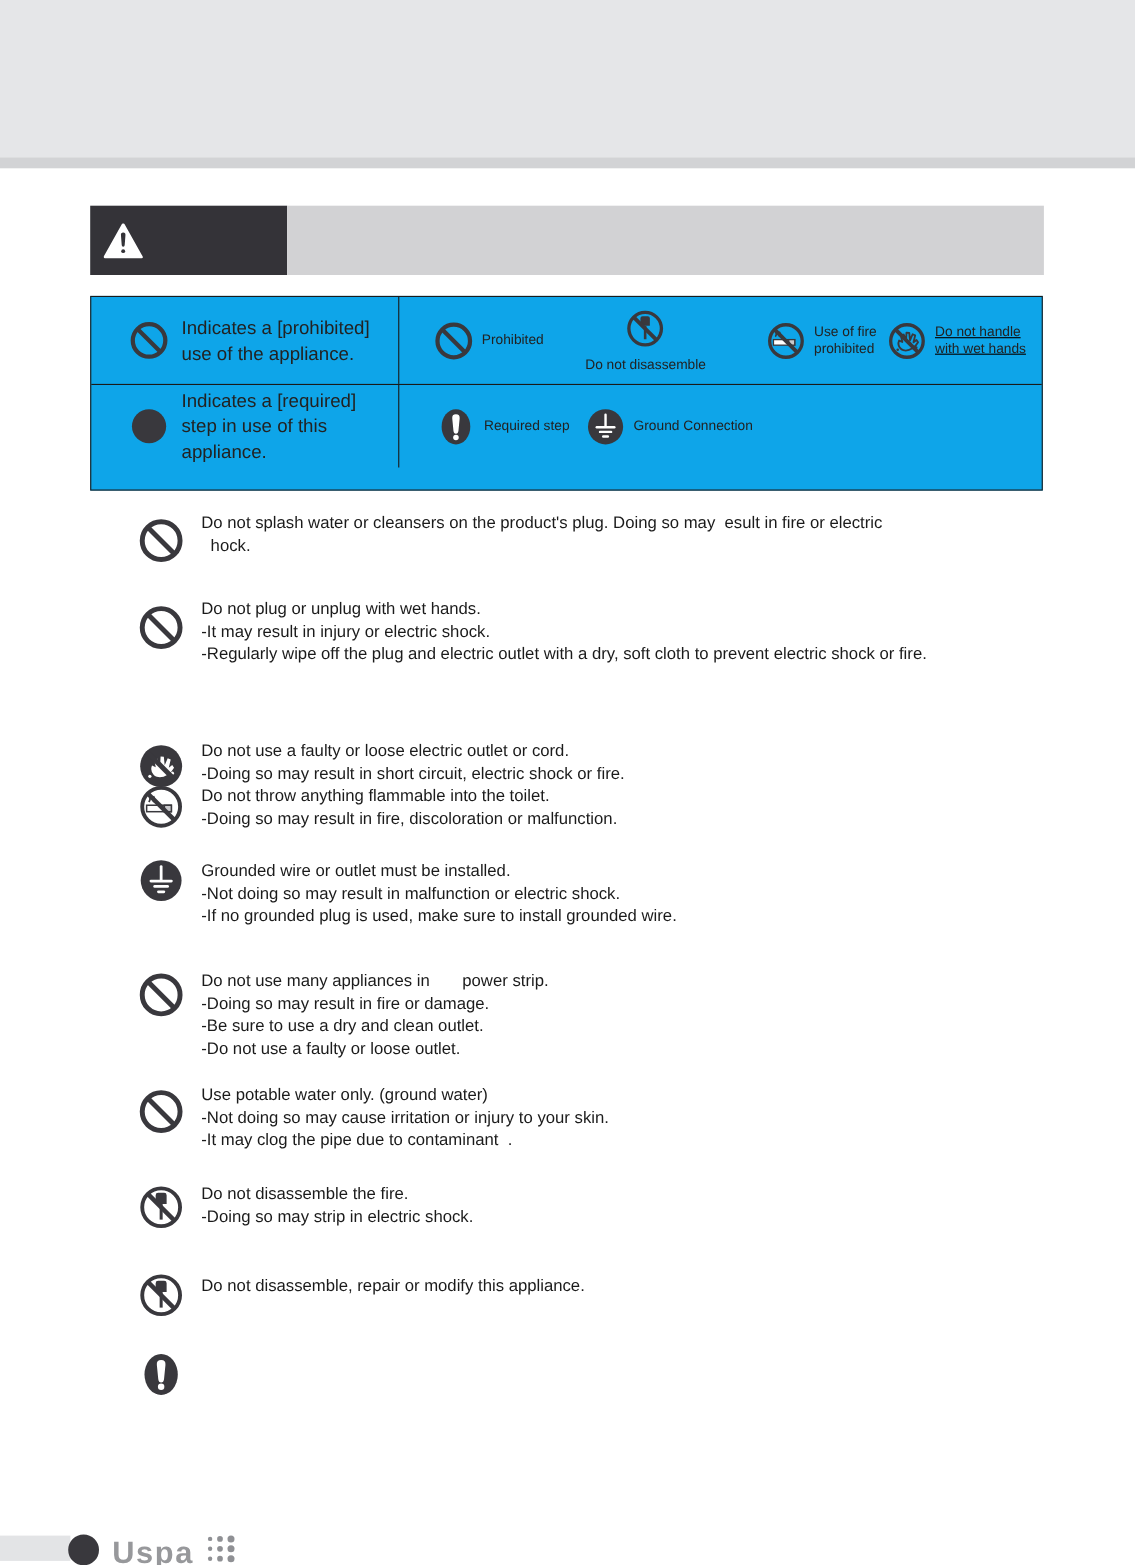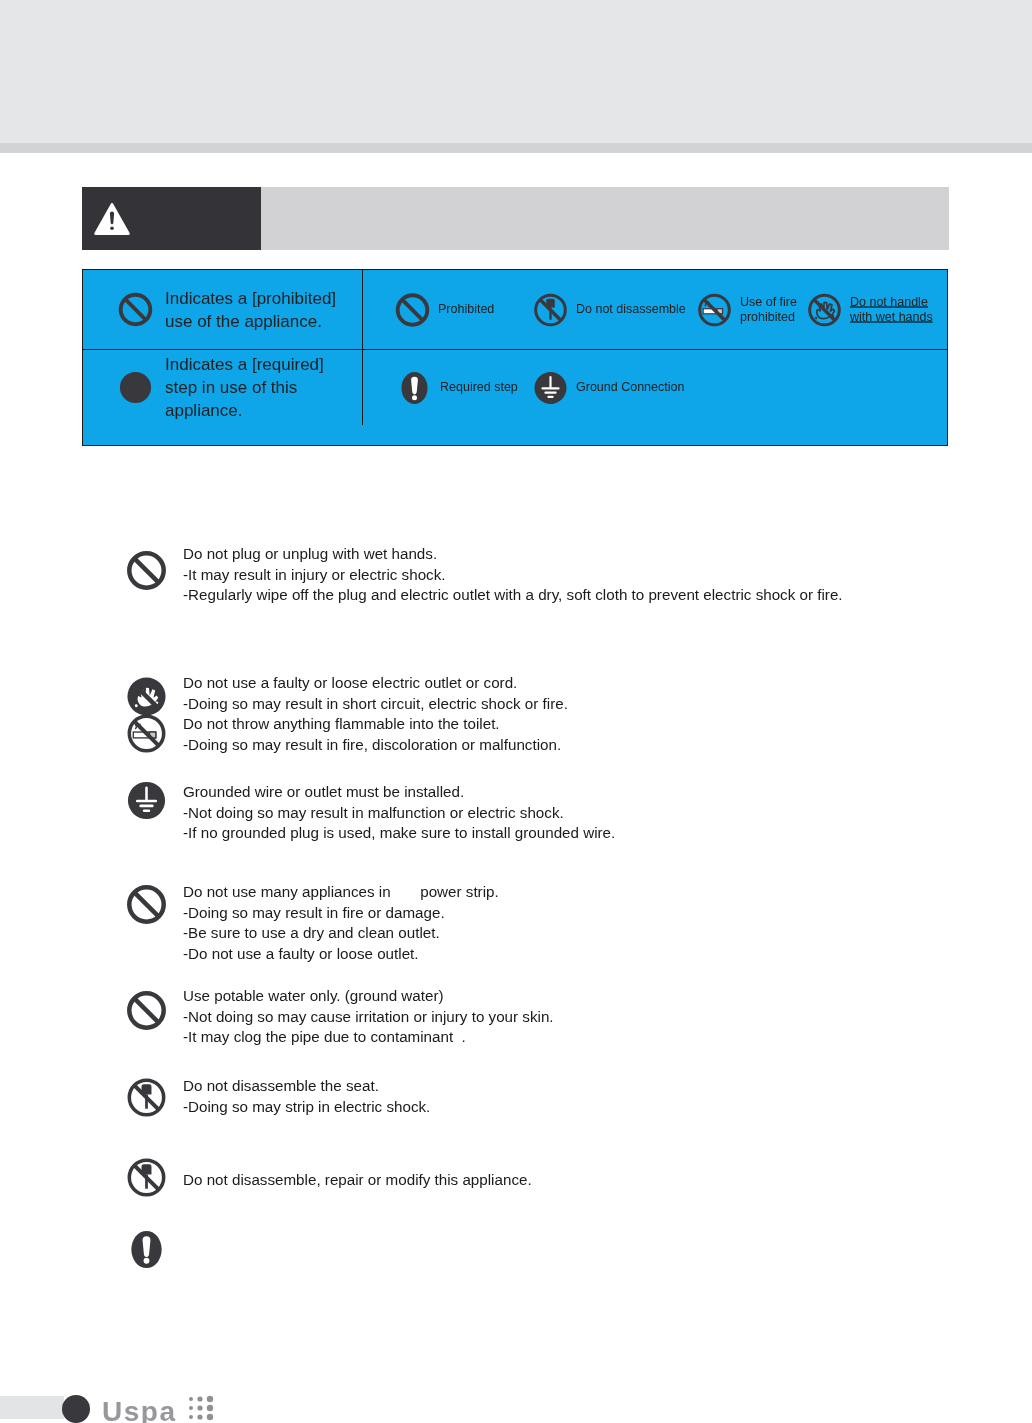--- a/index.html
+++ b/index.html
@@ -71,21 +71,21 @@
 use of the appliance.</div>
       </div>
       <div class="legend-right">
           <div class="symbol" style="left: 31px;">
             <svg class="icon-37" viewBox="0 0 44 44">
               <circle cx="22" cy="22" r="17.6" fill="none" stroke="#39383d" stroke-width="4.6"></circle>
               <line x1="9.8" y1="9.8" x2="34.2" y2="34.2" stroke="#39383d" stroke-width="4.6"></line>
             </svg>
             <div class="symbol-label">Prohibited</div>
           </div>
-          <div class="symbol" style="left: 169px;">
+          <div class="symbol" style="left: 169px; flex-direction: column;">
             <svg class="icon-37" viewBox="0 0 44 44">
               <circle cx="22" cy="22" r="17.6" fill="none" stroke="#39383d" stroke-width="3.6"></circle>
               <path d="M19.2 8.5 h5.6 a2.3 2.3 0 0 1 2.3 2.3 V19 h-10.2 V10.8 a2.3 2.3 0 0 1 2.3-2.3 z" fill="#39383d"></path>
               <rect x="20.6" y="19" width="2.8" height="14.5" fill="#39383d"></rect>
               <line x1="9.8" y1="9.8" x2="34.2" y2="34.2" stroke="#39383d" stroke-width="4.2"></line>
             </svg>
             <div class="symbol-label">Do not disassemble</div>
           </div>
           <div class="symbol" style="left: 333px;">
             <svg class="icon-37" viewBox="0 0 44 44">
@@ -141,20 +141,30 @@
                 <line x1="19.5" y1="32.5" x2="24.5" y2="32.5"></line>
               </g>
             </svg>
             <div class="symbol-label">Ground Connection</div>
           </div>
         </div>
     </div>
   </div>
 
   <div class="warnings">
+      <div class="warning-item" style="top: 470px;">
+        <svg class="icon-43" viewBox="0 0 44 44">
+          <circle cx="22" cy="22" r="17.6" fill="none" stroke="#39383d" stroke-width="4.6"></circle>
+          <line x1="9.8" y1="9.8" x2="34.2" y2="34.2" stroke="#39383d" stroke-width="4.6"></line>
+        </svg>
+        <div class="warning-text" style="margin-top:-4px">
+          <div class="warning-line">Do not splash water or cleansers on the product's plug. Doing so may  esult in fire or electric</div>
+          <div class="warning-line">  hock.</div>
+        </div>
+      </div>
       <div class="warning-item" style="top: 549px;">
         <svg class="icon-43" viewBox="0 0 44 44">
           <circle cx="22" cy="22" r="17.6" fill="none" stroke="#39383d" stroke-width="4.6"></circle>
           <line x1="9.8" y1="9.8" x2="34.2" y2="34.2" stroke="#39383d" stroke-width="4.6"></line>
         </svg>
         <div class="warning-text" style="margin-top:-5px">
           <div class="warning-line">Do not plug or unplug with wet hands.</div>
           <div class="warning-line">-It may result in injury or electric shock.</div>
           <div class="warning-line">-Regularly wipe off the plug and electric outlet with a dry, soft cloth to prevent electric shock or fire.</div>
         </div>
@@ -225,32 +235,32 @@
         </div>
       </div>
       <div class="warning-item" style="top: 1076px;">
         <svg class="icon-43" viewBox="0 0 44 44">
           <circle cx="22" cy="22" r="17.6" fill="none" stroke="#39383d" stroke-width="3.6"></circle>
           <path d="M19.2 8.5 h5.6 a2.3 2.3 0 0 1 2.3 2.3 V19 h-10.2 V10.8 a2.3 2.3 0 0 1 2.3-2.3 z" fill="#39383d"></path>
           <rect x="20.6" y="19" width="2.8" height="14.5" fill="#39383d"></rect>
           <line x1="9.8" y1="9.8" x2="34.2" y2="34.2" stroke="#39383d" stroke-width="4.2"></line>
         </svg>
         <div class="warning-text" style="margin-top:0px">
-          <div class="warning-line">Do not disassemble the seat.</div>
+          <div class="warning-line">Do not disassemble the fire.</div>
           <div class="warning-line">-Doing so may strip in electric shock.</div>
         </div>
       </div>
       <div class="warning-item" style="top: 1156px;">
         <svg class="icon-43" viewBox="0 0 44 44">
           <circle cx="22" cy="22" r="17.6" fill="none" stroke="#39383d" stroke-width="3.6"></circle>
           <path d="M19.2 8.5 h5.6 a2.3 2.3 0 0 1 2.3 2.3 V19 h-10.2 V10.8 a2.3 2.3 0 0 1 2.3-2.3 z" fill="#39383d"></path>
           <rect x="20.6" y="19" width="2.8" height="14.5" fill="#39383d"></rect>
           <line x1="9.8" y1="9.8" x2="34.2" y2="34.2" stroke="#39383d" stroke-width="4.2"></line>
         </svg>
-        <div class="warning-text" style="margin-top:14px">
+        <div class="warning-text" style="margin-top:4px">
           <div class="warning-line">Do not disassemble, repair or modify this appliance.</div>
         </div>
       </div>
       <div class="warning-item" style="top: 1228px;">
         <svg class="icon-43" viewBox="0 0 44 44">
           <ellipse cx="22" cy="22" rx="15.5" ry="19" fill="#39383d"></ellipse>
           <path d="M22 8.5 c3 0 4.3 1.7 4 4.6 l-1.3 13.2 c-.2 2.2-1.2 3.3-2.7 3.3 s-2.5-1.1-2.7-3.3 l-1.3-13.2 c-.3-2.9 1-4.6 4-4.6z" fill="#ffffff"></path>
           <circle cx="22" cy="33.5" r="3" fill="#ffffff"></circle>
         </svg>
       </div>

